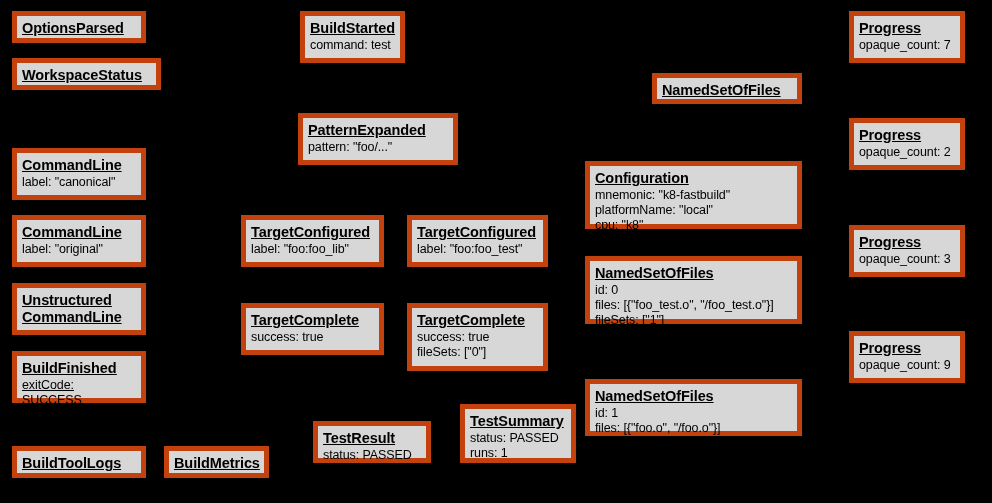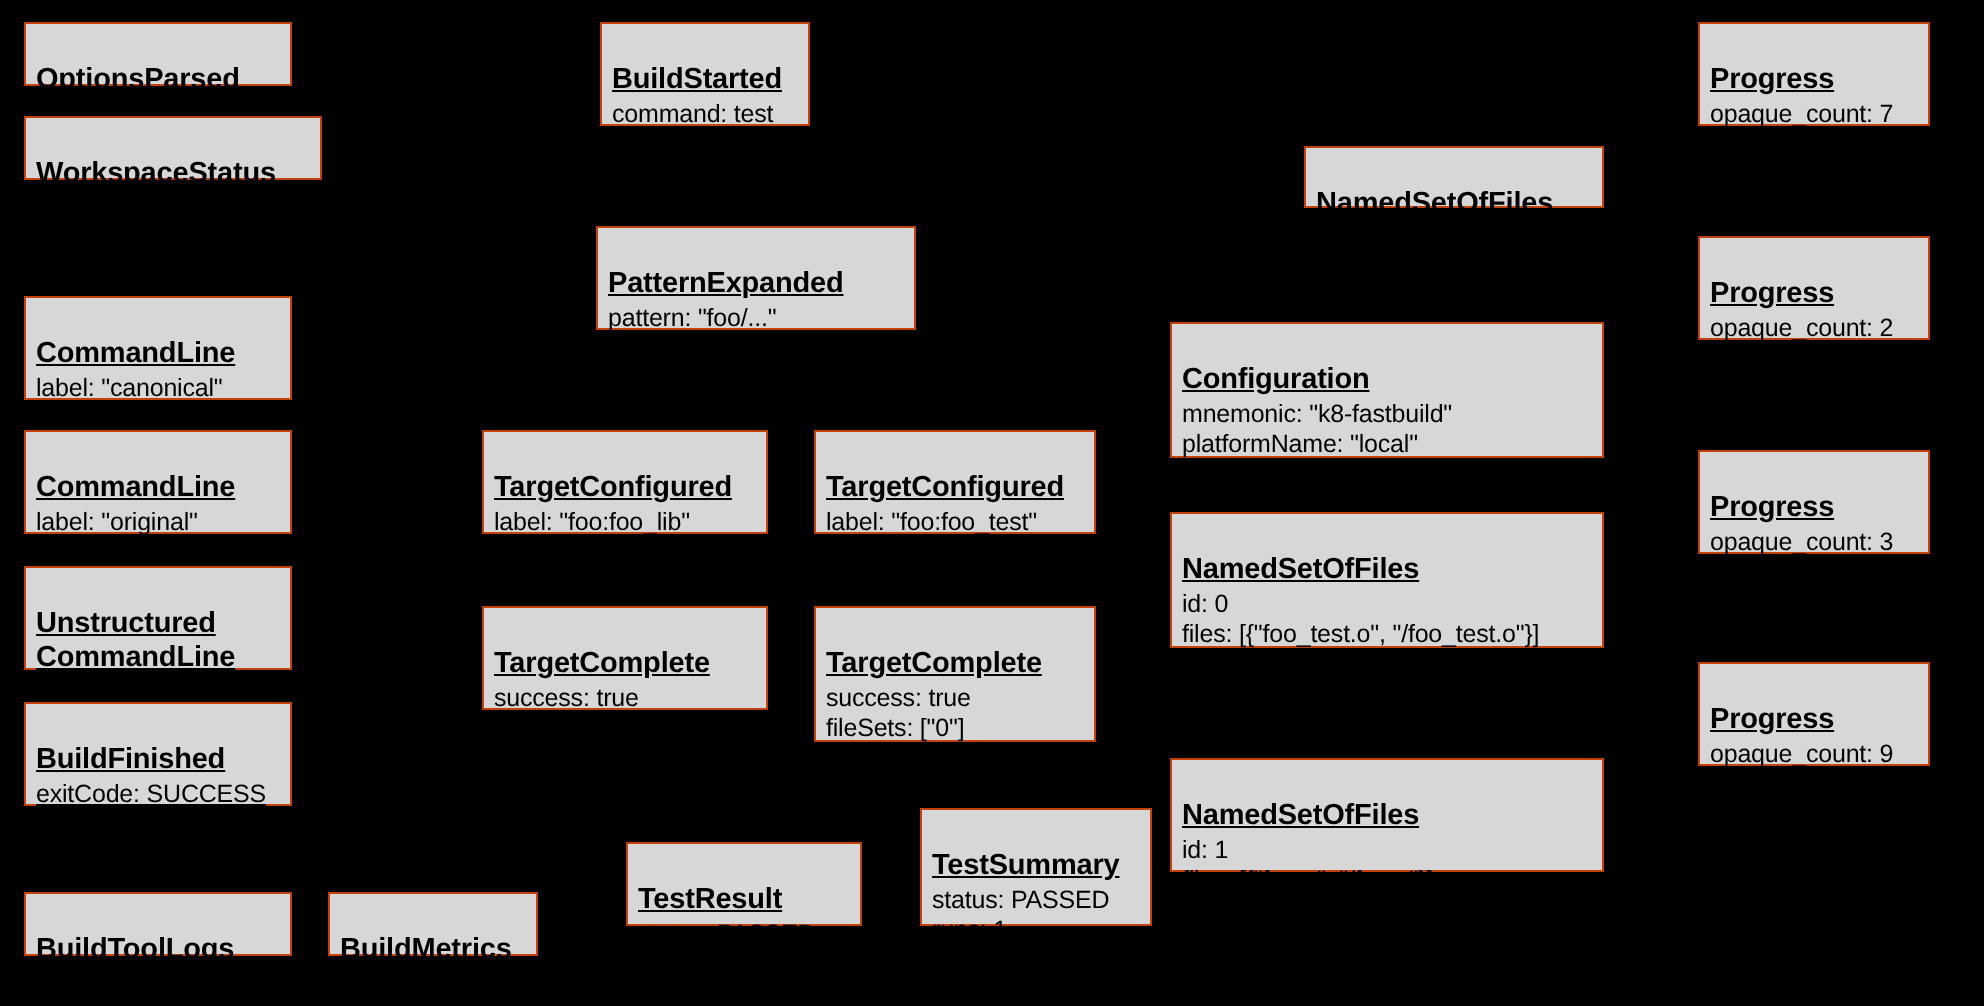--- a/index.html
+++ b/index.html
@@ -12,22 +12,22 @@
     width: 992px;
     height: 503px;
     background: #000000;
     overflow: hidden;
     font-family: "Liberation Sans", sans-serif;
   }
   .node {
     position: absolute;
     box-sizing: border-box;
     background: #d7d7d7;
-    border: 1px solid #c2410c;
-    padding: 20px 5px 5px 5px;
+    border: 5px solid #c2410c;
+    padding: 4px 5px 5px 5px;
     color: #000000;
   }
   .node-title {
     font-size: 14.5px;
     font-weight: bold;
     text-decoration: underline;
     line-height: 17px;
     white-space: pre-line;
     letter-spacing: -0.1px;
   }

